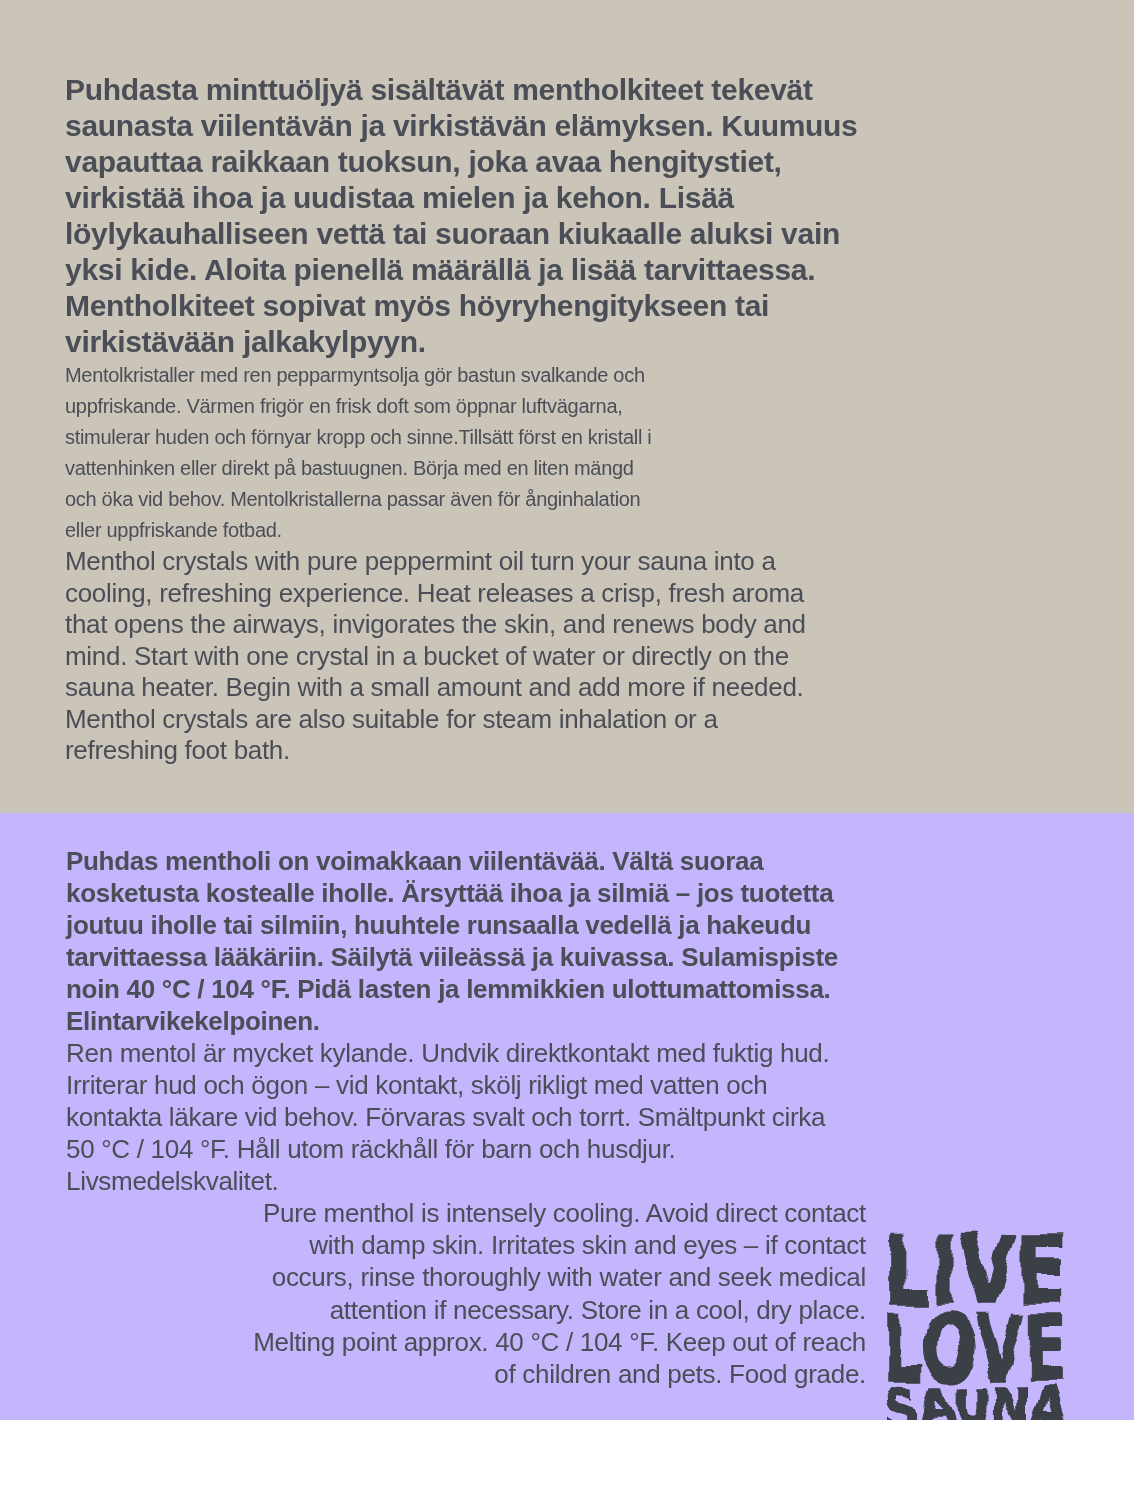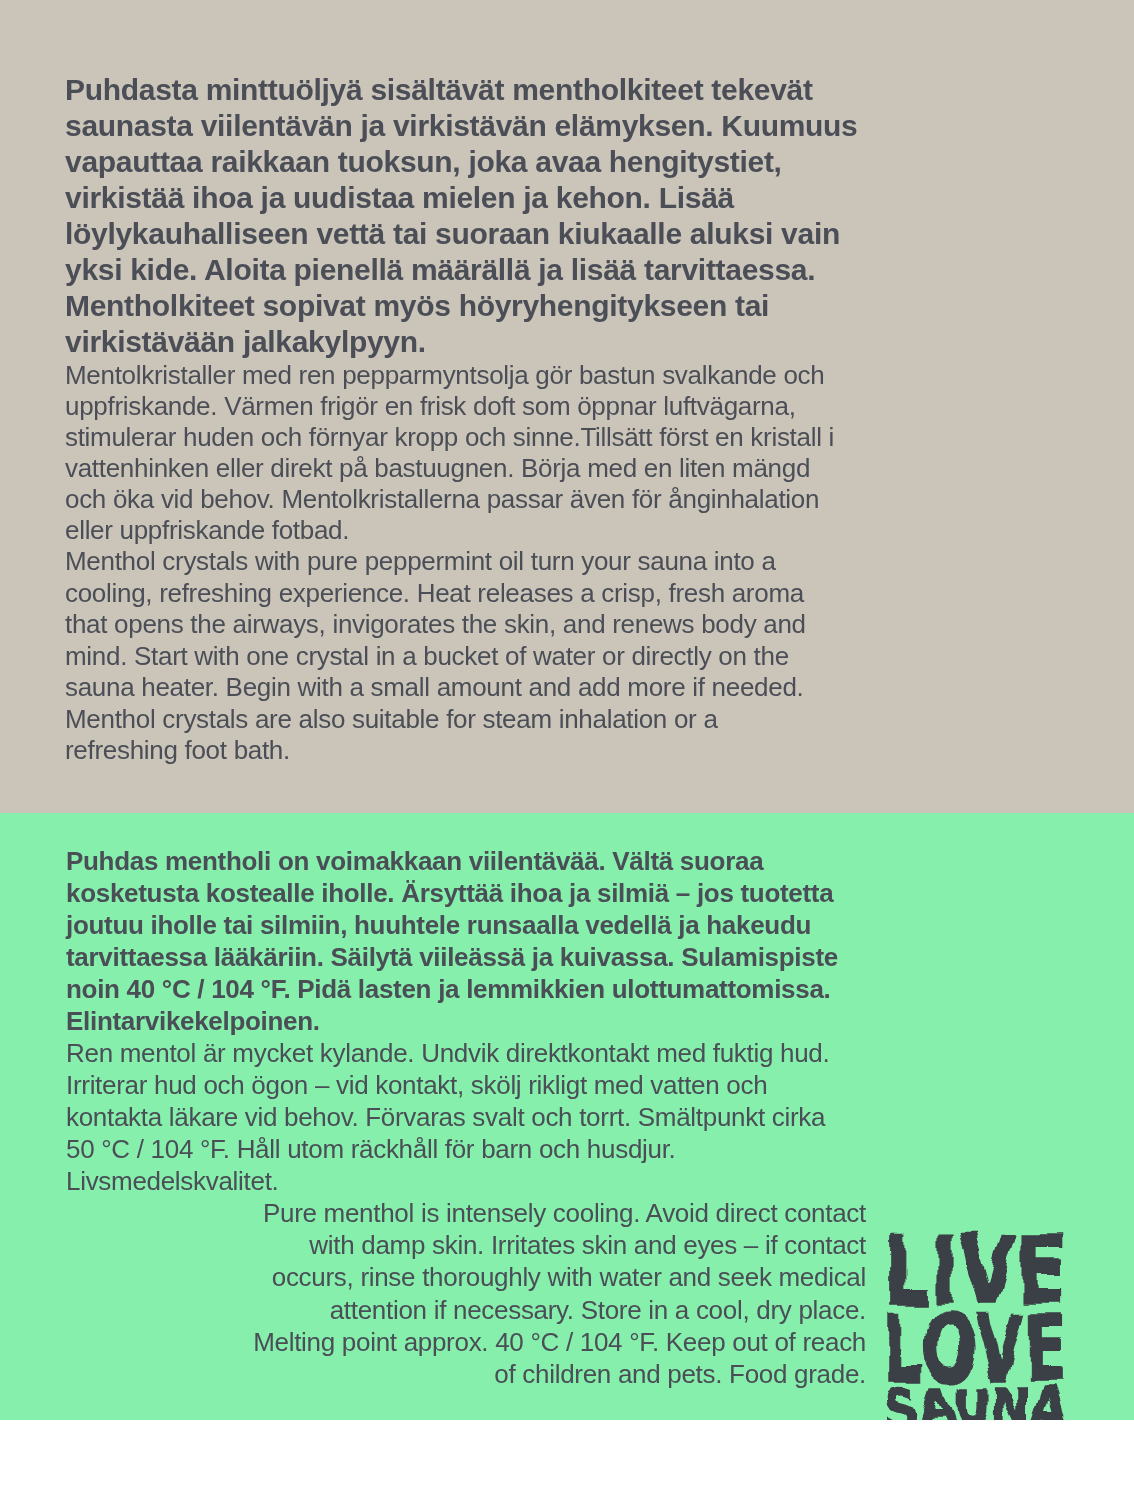--- a/index.html
+++ b/index.html
@@ -13,27 +13,27 @@
     overflow: hidden;
   }
   .label p { margin: 0; white-space: pre-line; letter-spacing: -0.3px; }
 
   .usage-section {
     height: 813px;
     box-sizing: border-box;
     padding: 72px 40px 0 65px;
   }
   .fi-usage { font-weight: bold; font-size: 30px; line-height: 36px; }
-  .sv-usage { margin-top: 11px; font-size: 26px; line-height: 31px; }
+  .sv-usage { margin-top: 11px; font-size: 20px; line-height: 31px; }
   .en-usage { margin-top: 12px; font-size: 26px; line-height: 31.5px; }
 
   .warning-section {
     position: relative;
     height: 676px;
-    background: #86efac;
+    background: #c4b5fd;
     box-sizing: border-box;
     padding: 32px 34px 0 66px;
     color: #4a4e56;
   }
   .fi-warning { font-weight: bold; font-size: 26px; line-height: 32px; }
   .sv-warning { margin-top: 7px; font-size: 26px; line-height: 32px; }
   .en-warning { margin-top: 6px; font-size: 26px; line-height: 32.2px; max-width: 800px; text-align: right; }
 
   .manufacturer { margin-top: 10px; font-size: 26px; line-height: 32px; }
   .manufacturer .lbl { font-weight: bold; }

